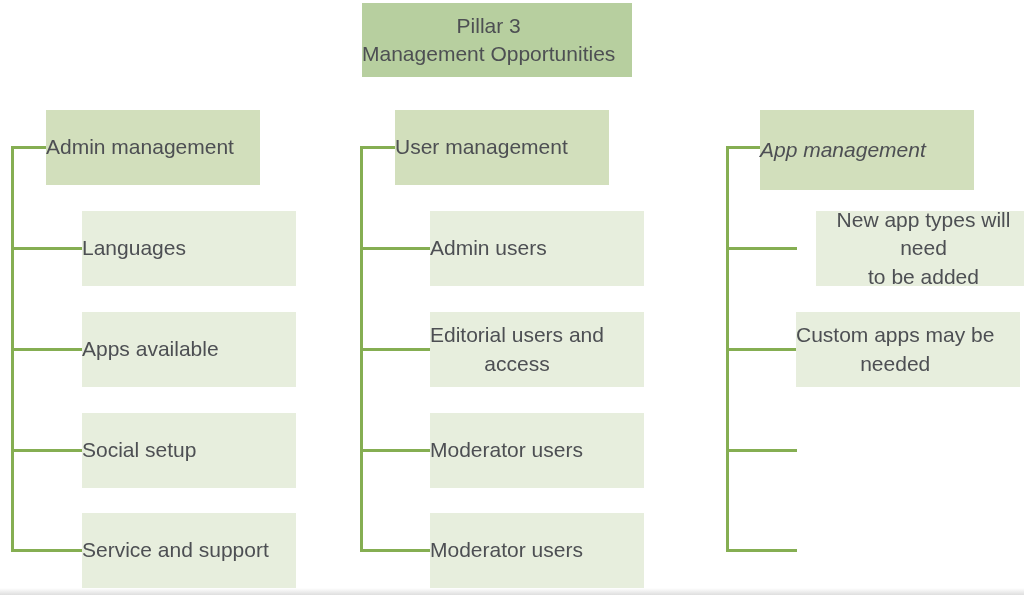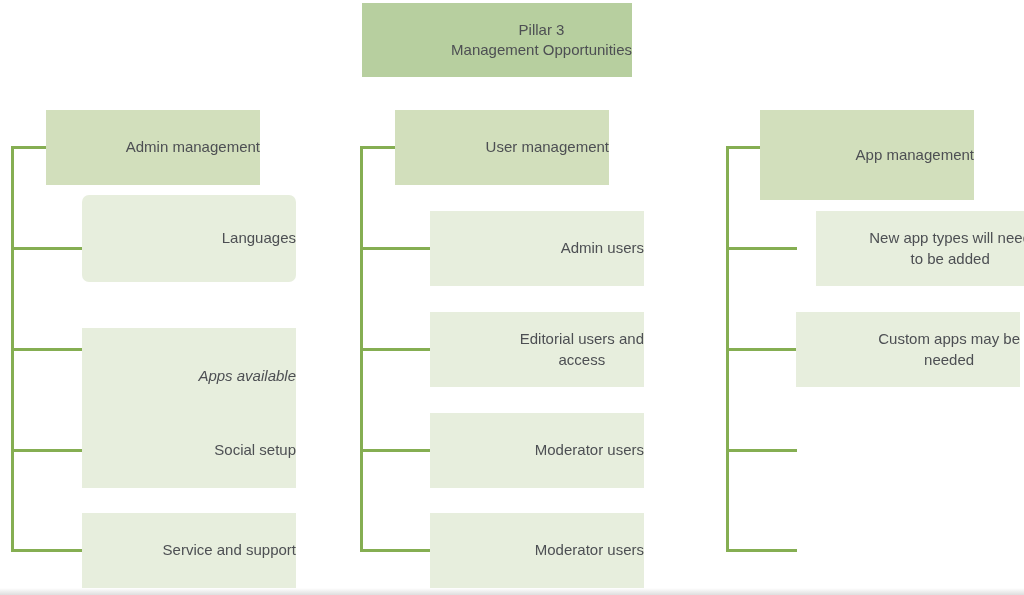--- a/index.html
+++ b/index.html
@@ -12,24 +12,24 @@
   html,body{margin:0;padding:0;background:#ffffff;}
   .canvas{
     position:relative;
     width:1024px;height:595px;
     background:#ffffff;
     overflow:hidden;
     font-family:"Liberation Sans", sans-serif;
   }
   .node{
     position:absolute;
-    display:flex;align-items:center;justify-content:flex-end;
+    display:flex;align-items:center;justify-content:flex-start;
     text-align:center;
     color:var(--text);
-    font-size:15px;
+    font-size:21px;
     line-height:1.35;
     white-space:pre-line;
   }
   .node .label{white-space:pre-line;}
   .node.root{background:var(--root-bg);}
   .node.header{background:var(--header-bg);}
   .node.item{background:var(--item-bg);}
   .connector{position:absolute;background:var(--connector);}
   .trunk{width:3px;}
   .stub{height:3px;}
@@ -51,24 +51,24 @@
   <div class="connector trunk" style="left:11px;top:146px;height:406px;"></div>
   <div class="connector stub" style="left:11px;top:146px;width:36px;"></div>
   <div class="connector stub" style="left:11px;top:247px;width:72px;"></div>
   <div class="connector stub" style="left:11px;top:348px;width:72px;"></div>
   <div class="connector stub" style="left:11px;top:449px;width:72px;"></div>
   <div class="connector stub" style="left:11px;top:549px;width:72px;"></div>
 
   <div class="node header" style="left:46px;top:110px;width:214px;height:75px;">
     <span class="label">Admin management</span>
   </div>
-  <div class="node item" style="left:82px;top:195px;width:214px;height:87px;border-radius:7px;">
+  <div class="node item" style="left:82px;top:211px;width:214px;height:75px;">
     <span class="label">Languages</span>
   </div>
-  <div class="node item" style="left:82px;top:328px;width:214px;height:96px;font-style:italic;">
+  <div class="node item" style="left:82px;top:312px;width:214px;height:75px;">
     <span class="label">Apps available</span>
   </div>
   <div class="node item" style="left:82px;top:413px;width:214px;height:75px;">
     <span class="label">Social setup</span>
   </div>
   <div class="node item" style="left:82px;top:513px;width:214px;height:75px;">
     <span class="label">Service and support</span>
   </div>
 
   <div class="connector trunk" style="left:360px;top:146px;height:406px;"></div>
@@ -95,21 +95,21 @@
     <span class="label">Moderator users</span>
   </div>
 
   <div class="connector trunk" style="left:726px;top:146px;height:406px;"></div>
   <div class="connector stub" style="left:726px;top:146px;width:35px;"></div>
   <div class="connector stub" style="left:726px;top:247px;width:71px;"></div>
   <div class="connector stub" style="left:726px;top:348px;width:71px;"></div>
   <div class="connector stub" style="left:726px;top:449px;width:71px;"></div>
   <div class="connector stub" style="left:726px;top:549px;width:71px;"></div>
 
-  <div class="node header" style="left:760px;top:110px;width:214px;height:90px;">
+  <div class="node header" style="left:760px;top:110px;width:214px;height:80px;font-style:italic;">
     <span class="label">App management</span>
   </div>
   <div class="node item" style="left:796px;top:211px;width:215px;height:75px;margin-left:20px;">
     <span class="label">New app types will need
 to be added</span>
   </div>
   <div class="node item" style="left:796px;top:312px;width:224px;height:75px;">
     <span class="label">Custom apps may be
 needed</span>
   </div>

